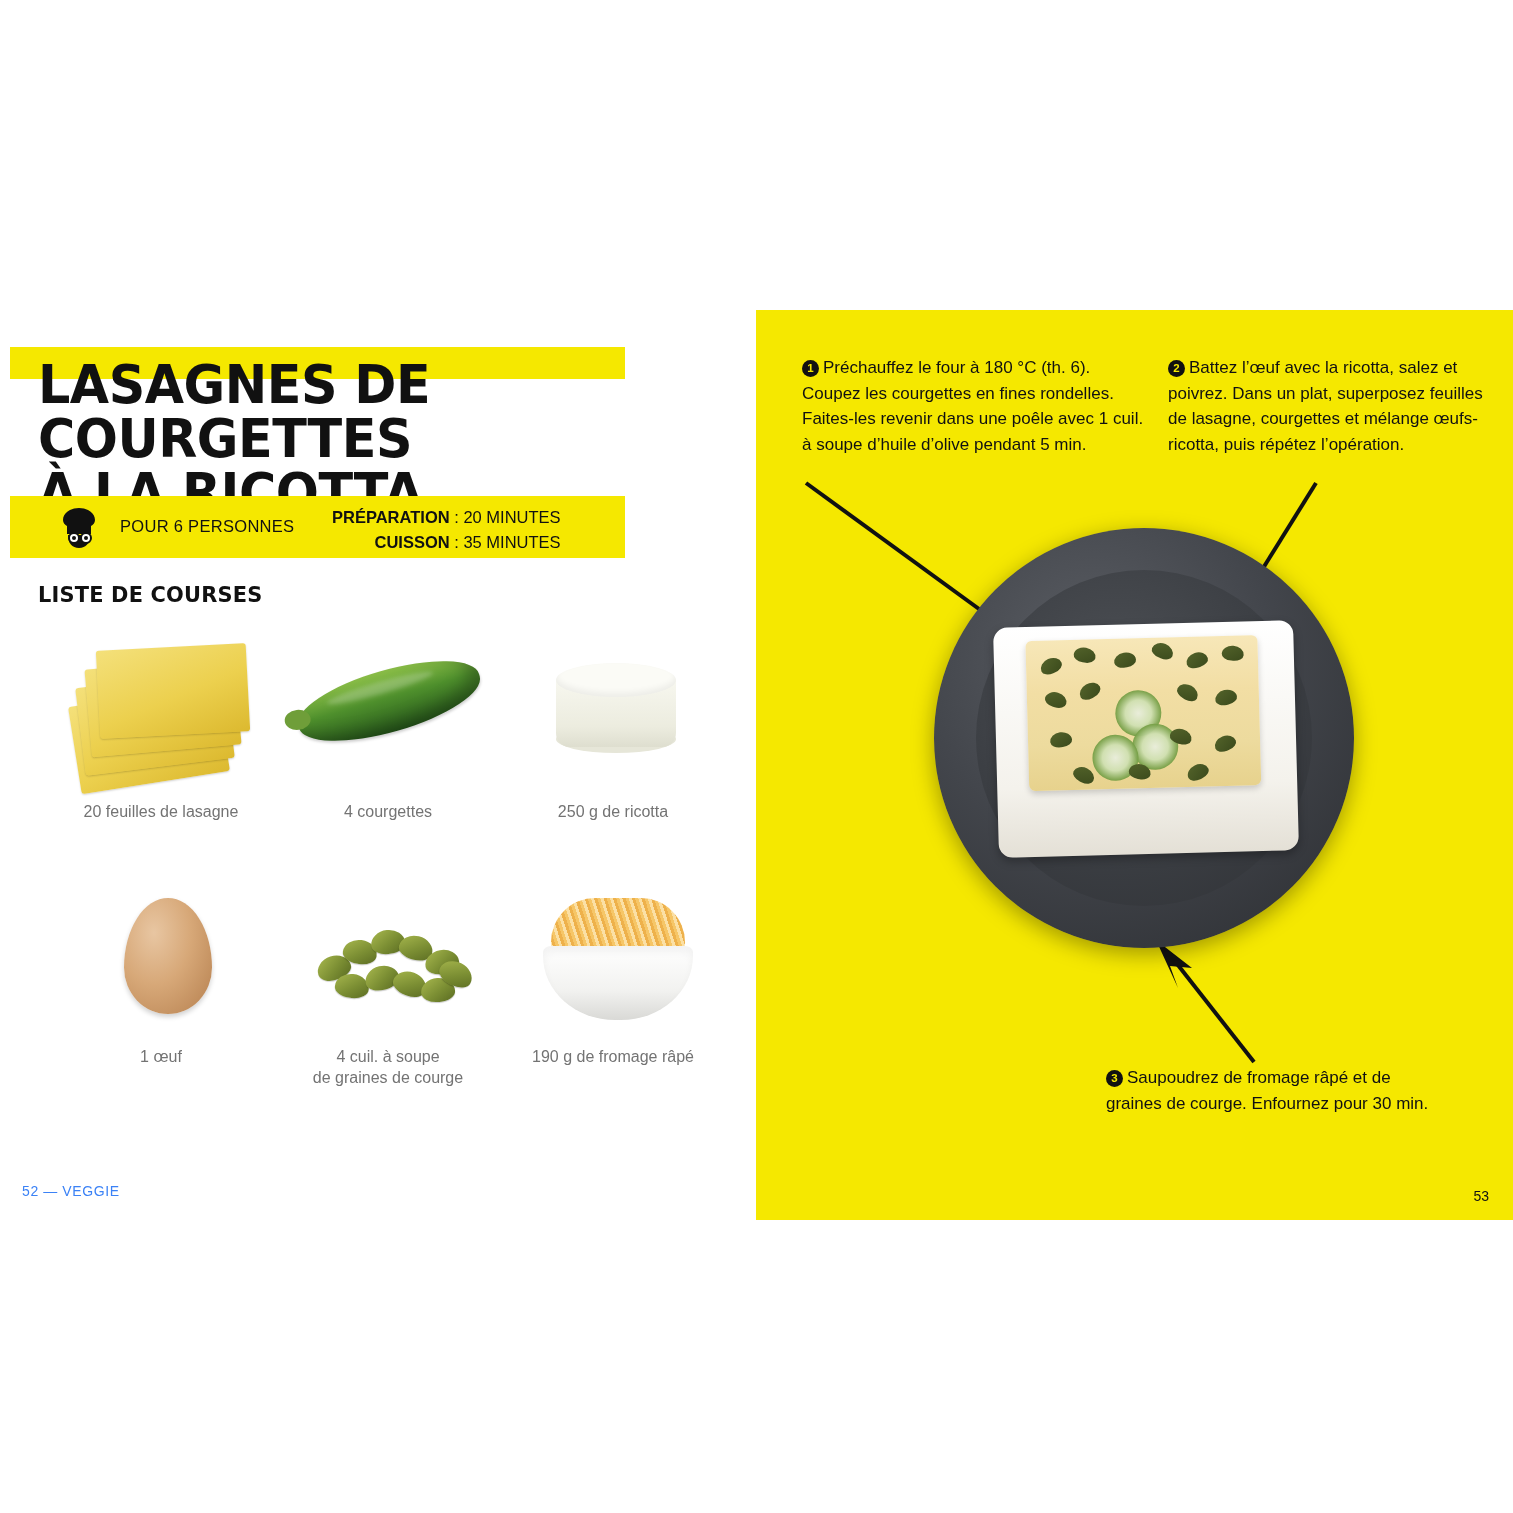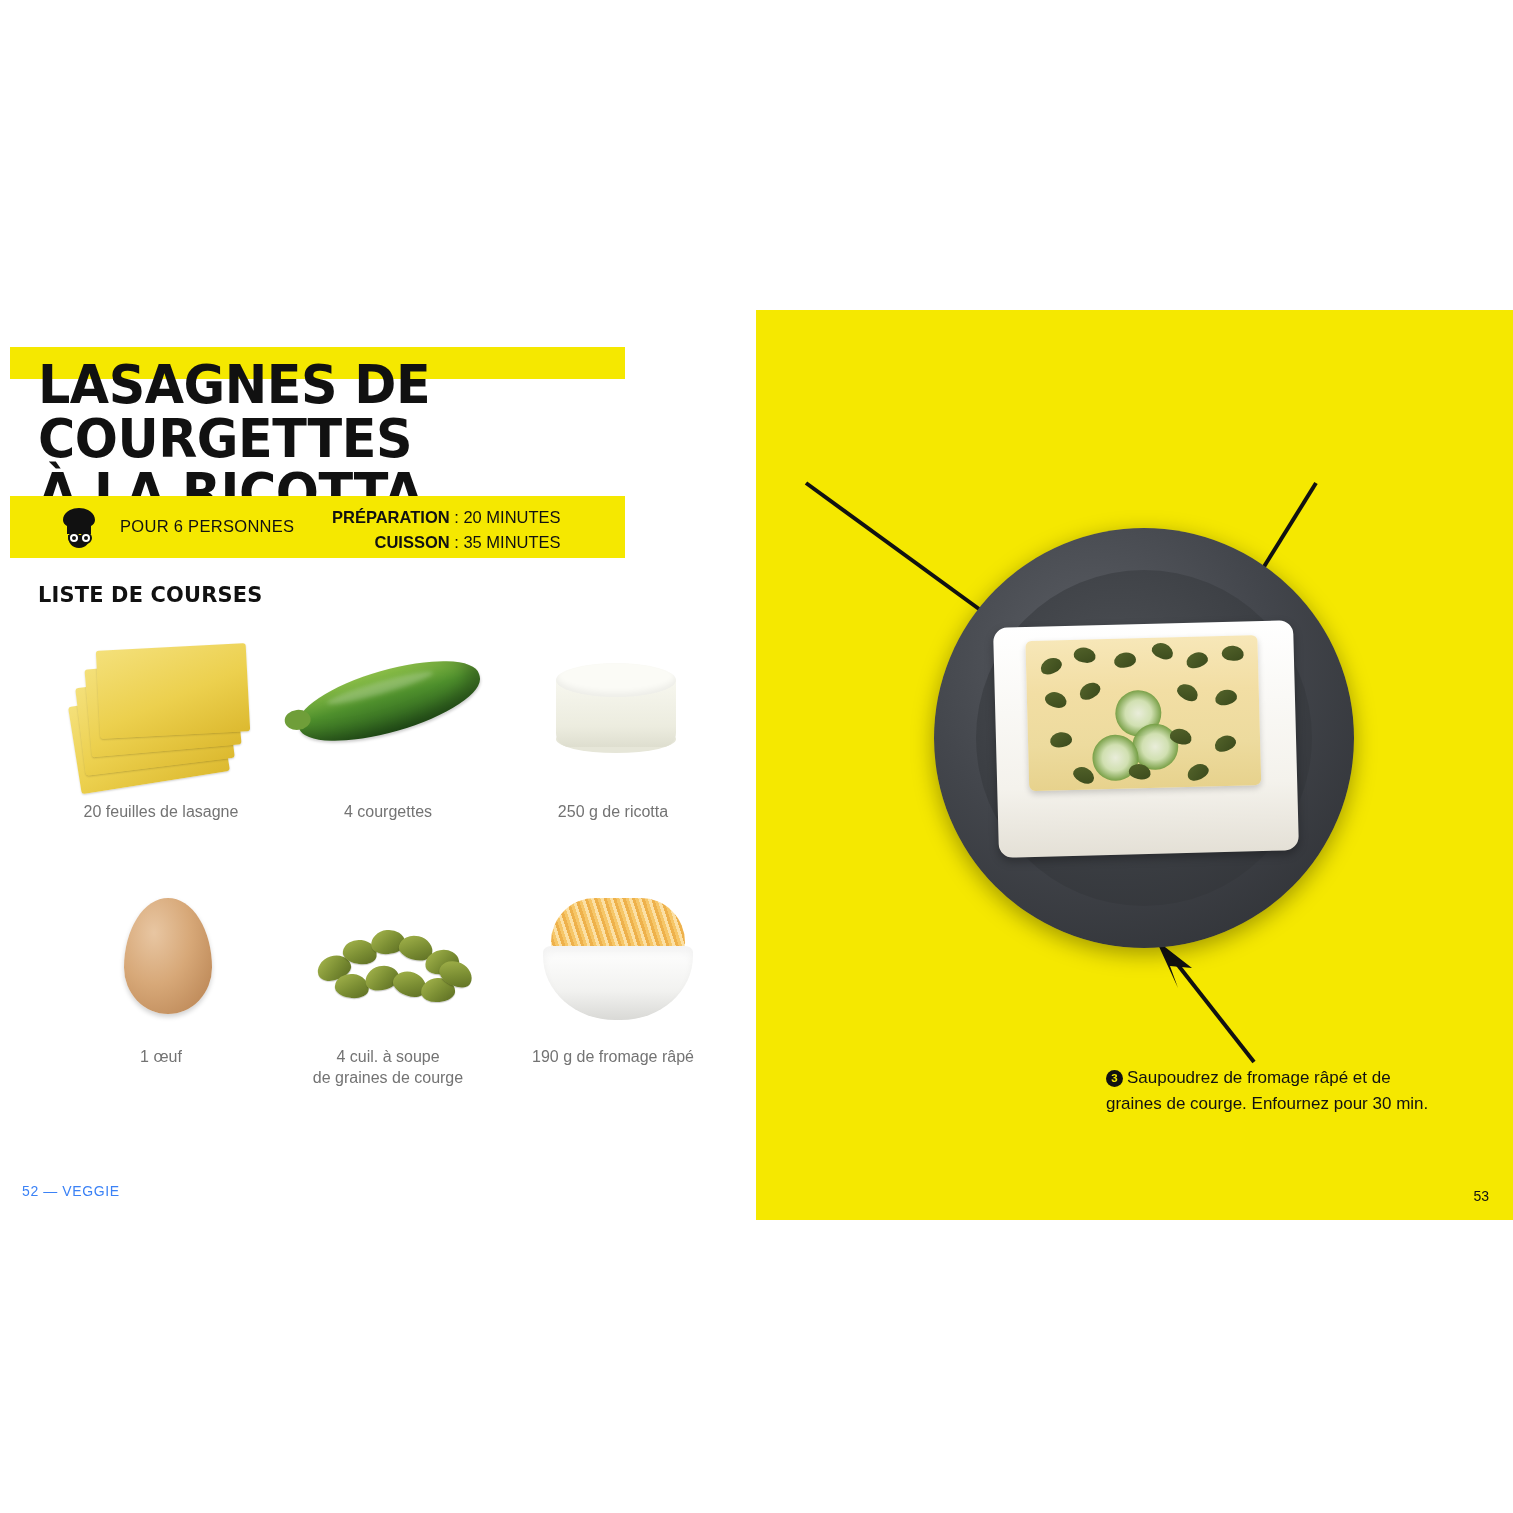--- a/index.html
+++ b/index.html
@@ -415,21 +415,27 @@
         <div class="cap">190 g de fromage râpé</div>
       </div>
 
     </div>
 
     <div class="folio-left">52  —  VEGGIE</div>
   </div>
 
   <div class="page-right">
 
-
+    <div class="step step1">
+      <span class="num">1</span><span>Préchauffez le four à 180 °C (th. 6). Coupez les courgettes en fines rondelles. Faites-les revenir dans une poêle avec 1 cuil. à soupe d’huile d’olive pendant 5 min.</span>
+    </div>
+
+    <div class="step step2">
+      <span class="num">2</span><span>Battez l’œuf avec la ricotta, salez et poivrez. Dans un plat, superposez feuilles de lasagne, courgettes et mélange œufs-ricotta, puis répétez l’opération.</span>
+    </div>
 
     <div class="step step3">
       <span class="num">3</span><span>Saupoudrez de fromage râpé et de graines de courge. Enfournez pour 30 min.</span>
     </div>
 
     <svg class="arrow" style="left:40px; top:165px;" width="260" height="190" viewBox="0 0 260 190">
       <path d="M10 8 L205 150" stroke="#111" stroke-width="4" fill="none"></path>
       <path d="M232 174 L192 140 L204 166 L178 162 Z" fill="#111"></path>
     </svg>
 

